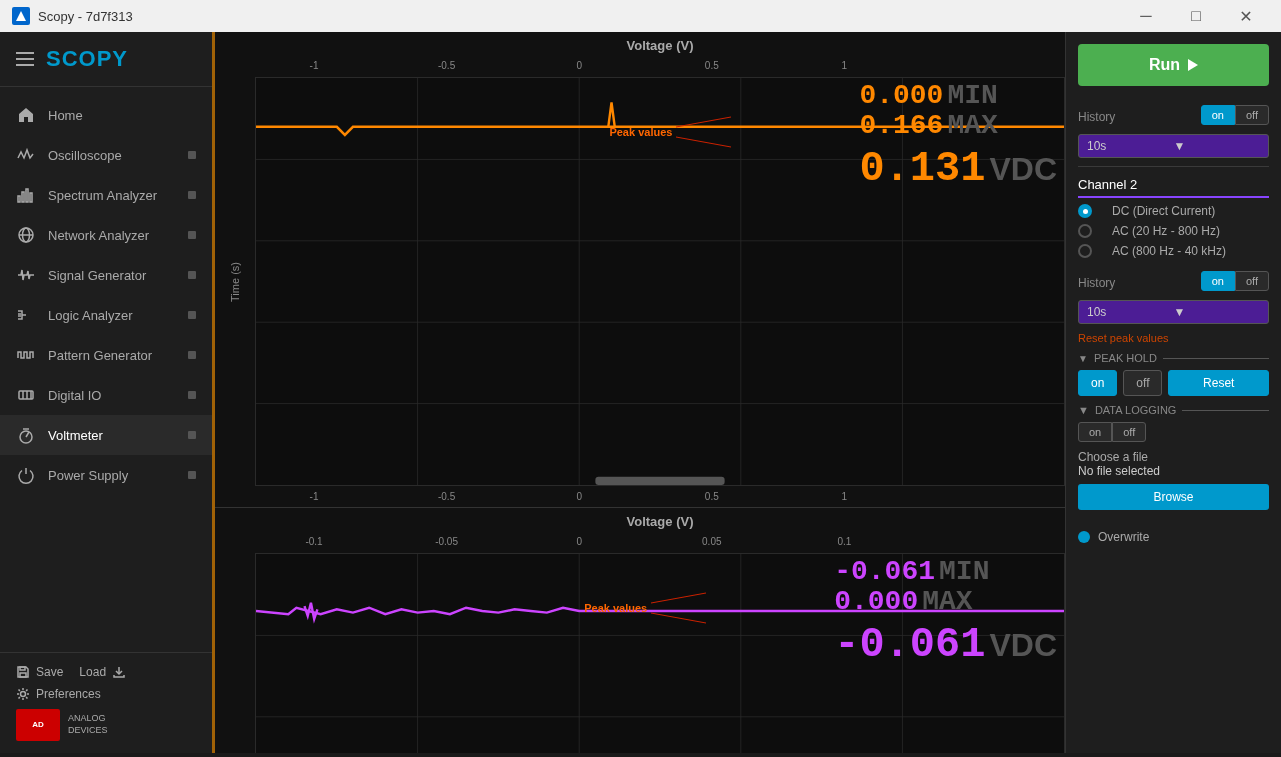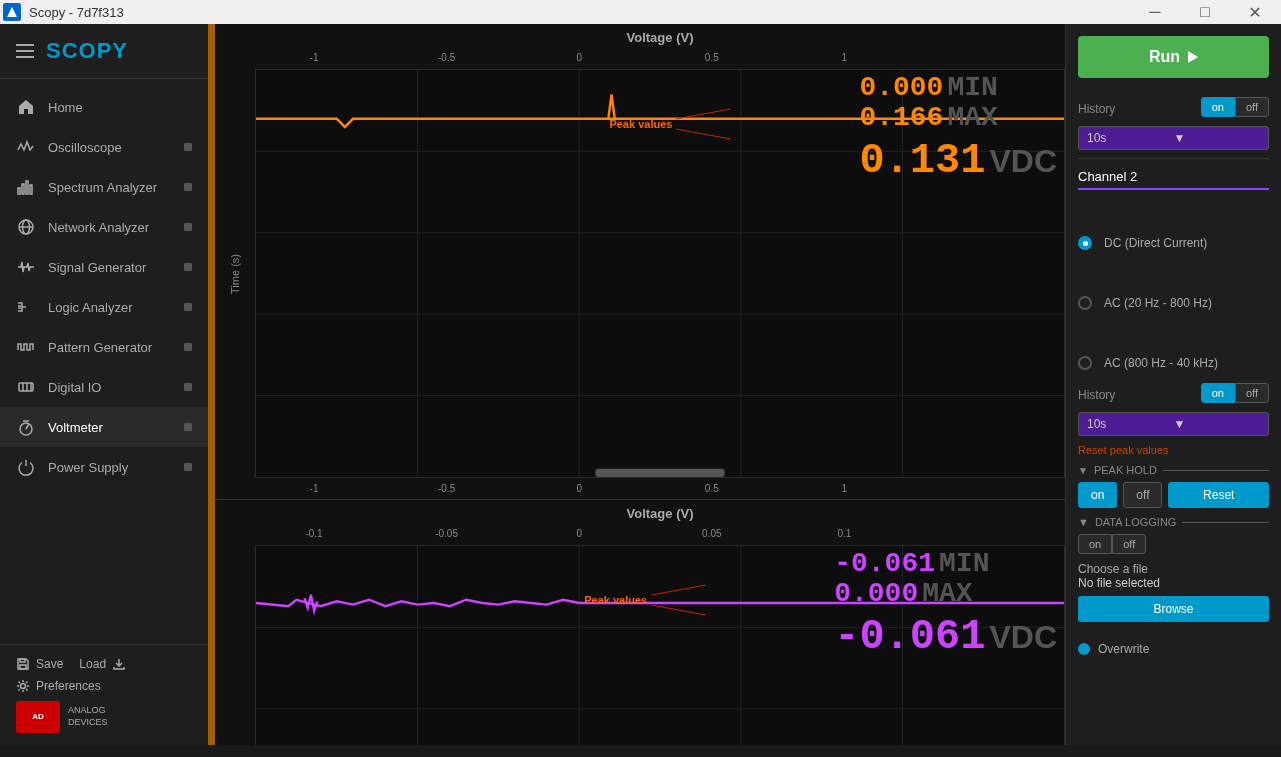--- a/index.html
+++ b/index.html
@@ -1,43 +1,43 @@
 <!DOCTYPE html>
 <html><head>
   <meta charset="utf-8">
   <style>
     * { box-sizing: border-box; margin: 0; padding: 0; }
     body { background: #1a1a1a; color: #ccc; font-family: 'Segoe UI', sans-serif; font-size: 13px; width: 1281px; height: 757px; overflow: hidden; }
 
     
     .titlebar {
       background: #f0f0f0;
-      height: 24px;
+      height: 32px;
       display: flex;
       align-items: center;
-      padding: 0 3px;
+      padding: 0 12px;
       justify-content: space-between;
     }
     .titlebar-left { display: flex; align-items: center; gap: 8px; }
     .titlebar-logo { width: 18px; height: 18px; background: #0066cc; border-radius: 2px; display: flex; align-items: center; justify-content: center; }
     .titlebar-logo-inner { width: 10px; height: 10px; background: white; clip-path: polygon(50% 0%, 100% 100%, 0% 100%); }
     .titlebar-title { font-size: 13px; color: #333; }
     .titlebar-controls { display: flex; gap: 4px; }
     .titlebar-btn { width: 46px; height: 36px; display: flex; align-items: center; justify-content: center; cursor: pointer; color: #555; font-size: 16px; }
 
     
     .app { display: flex; height: 721px; }
 
     
     .sidebar {
       width: 215px;
       background: #1e1e1e;
       display: flex;
       flex-direction: column;
-      border-right: 7px solid #a16207;
+      border-right: 3px solid #a16207;
       flex-shrink: 0;
     }
     .sidebar-header {
       display: flex;
       align-items: center;
       padding: 14px 16px;
       gap: 12px;
       border-bottom: 1px solid #333;
     }
     .hamburger-icon { display: flex; flex-direction: column; gap: 4px; cursor: pointer; }
@@ -138,21 +138,21 @@
 
     .channel-header {
       font-size: 13px;
       color: #fff;
       margin: 10px 0 6px 0;
       padding-bottom: 4px;
       border-bottom: 2px solid #8844ff;
     }
 
     .radio-group { display: flex; flex-direction: column; gap: 6px; margin-bottom: 8px; }
-    .radio-item { display: flex; align-items: center; gap: 12px; cursor: pointer; font-size: 12px; color: #aaa; margin-top: 40px; }
+    .radio-item { display: flex; align-items: center; gap: 20px; cursor: pointer; font-size: 12px; color: #aaa; }
     .radio-circle {
       width: 14px; height: 14px;
       border-radius: 50%;
       border: 2px solid #555;
       display: flex; align-items: center; justify-content: center;
       flex-shrink: 0;
     }
     .radio-circle.selected { border-color: #0099cc; background: #0099cc; }
     .radio-circle.selected::after { content: ''; width: 5px; height: 5px; background: white; border-radius: 50%; }
 

